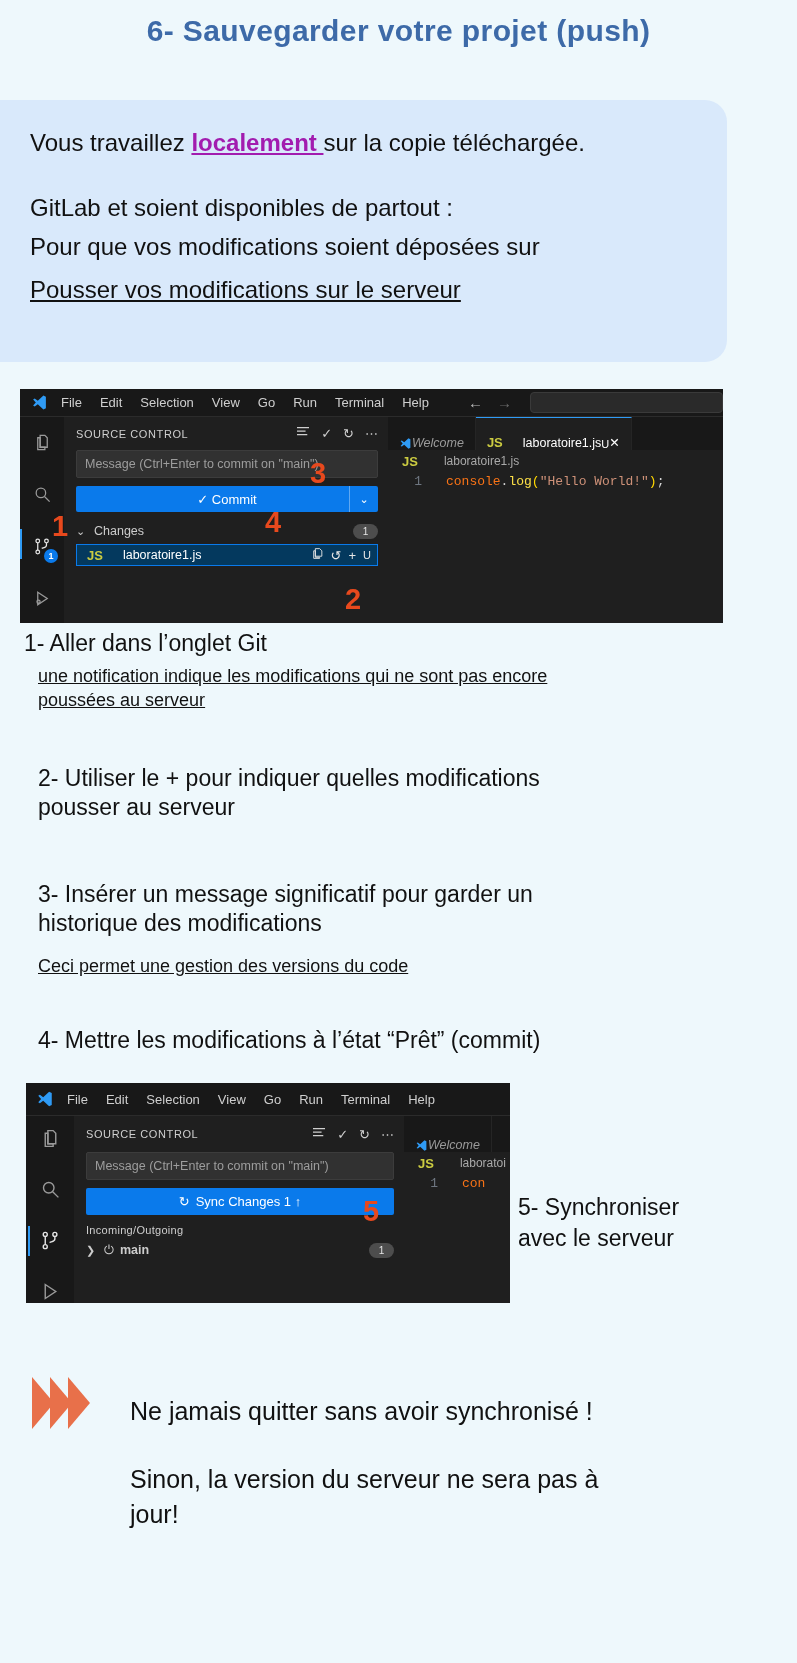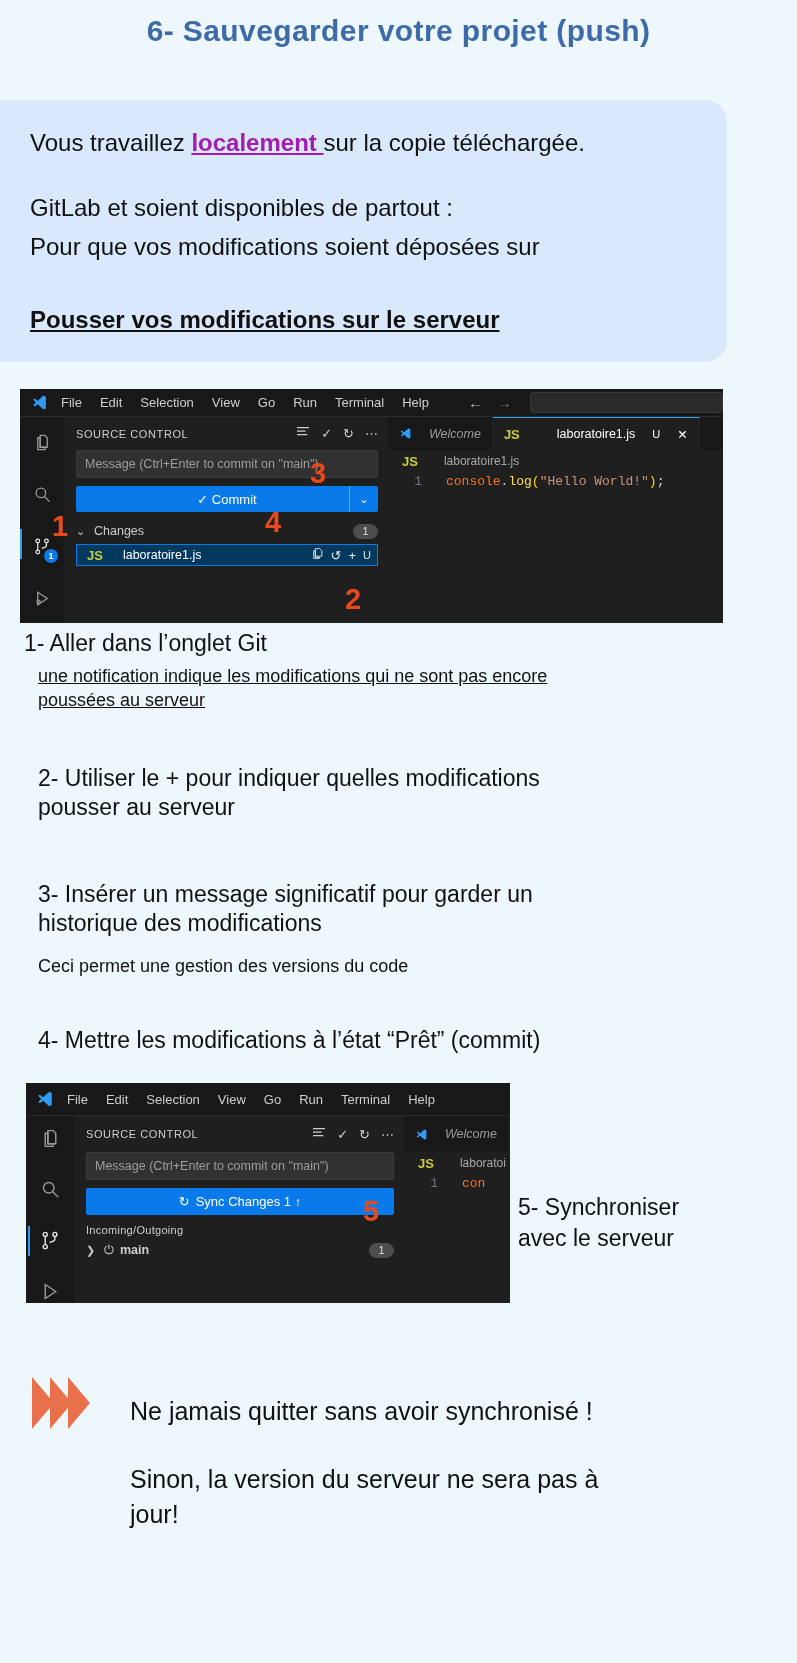--- a/index.html
+++ b/index.html
@@ -47,24 +47,24 @@
     margin: 0 0 4px 0;
   }
   .intro-gap { height: 26px; }
   .hl-local {
     color: #a21caf;
     font-weight: bold;
     text-decoration: underline;
   }
   .intro-strong {
     font-size: 24px;
-    font-weight: bold;
+    font-weight: normal;
     color: #111;
     text-decoration: underline;
-    margin-top: 42px;
+    margin-top: 12px;
     display: block;
   }
 
   
   .vscode {
     position: absolute;
     background: #1f1f1f;
     color: #ccc;
     font-family: "Liberation Sans", sans-serif;
     overflow: hidden;
@@ -254,22 +254,22 @@
     align-items: center;
     gap: 7px;
     color: #e6e6e6;
     font-size: 13px;
   }
   .u-mark { font-size: 11px; }
   .vs-editor { background: #1f1f1f; flex: 1; overflow: hidden; }
   .vs-tabs { display: flex; height: 33px; background: #181818; }
   .vs-tab {
     display: flex;
-    align-items: center;
-    gap: 17px;
+    align-items: flex-end;
+    gap: 0;
     padding: 0 11px;
     font-size: 12.5px;
     color: #9a9a9a;
     background: #181818;
     border-right: 1px solid #252525;
   }
   .vs-tab.active {
     background: #1f1f1f;
     color: #fff;
     border-top: 1px solid #2f9bf5;
@@ -501,21 +501,21 @@
 
 <div class="step-title" style="left:24px; top:629px;">1-  Aller dans l’onglet Git</div>
 <div class="step-sub" style="left:38px; top:665px;text-decoration:underline;">une notification indique les modifications qui ne sont pas encore
 poussées au serveur</div>
 
 <div class="step-title" style="left:38px; top:764px;">2- Utiliser le + pour indiquer quelles modifications
 pousser au serveur</div>
 
 <div class="step-title" style="left:38px; top:880px;">3- Insérer un message significatif pour garder un
 historique des modifications</div>
-<div class="step-sub" style="left:38px; top:955px;">Ceci permet une gestion des versions du code</div>
+<div class="step-sub" style="left:38px; top:955px;text-decoration:underline;">Ceci permet une gestion des versions du code</div>
 
 <div class="step-title" style="left:38px; top:1026px;">4-  Mettre les modifications à l’état “Prêt” (commit)</div>
 
 <div class="vscode" style="left:26px; top:1083px; width:484px; height:220px;">
   <div class="vs-menubar" style="height:32px;">
     <span class="vs-logo">
       <svg width="18" height="18" viewBox="0 0 24 24">
           <path fill="#2f9bf5" d="M17.5 2.2 9.6 9.7 5.2 6.4 3 7.6l3.8 4.4L3 16.4l2.2 1.2 4.4-3.3 7.9 7.5L21 20V4z"></path>
         </svg>
     </span>

